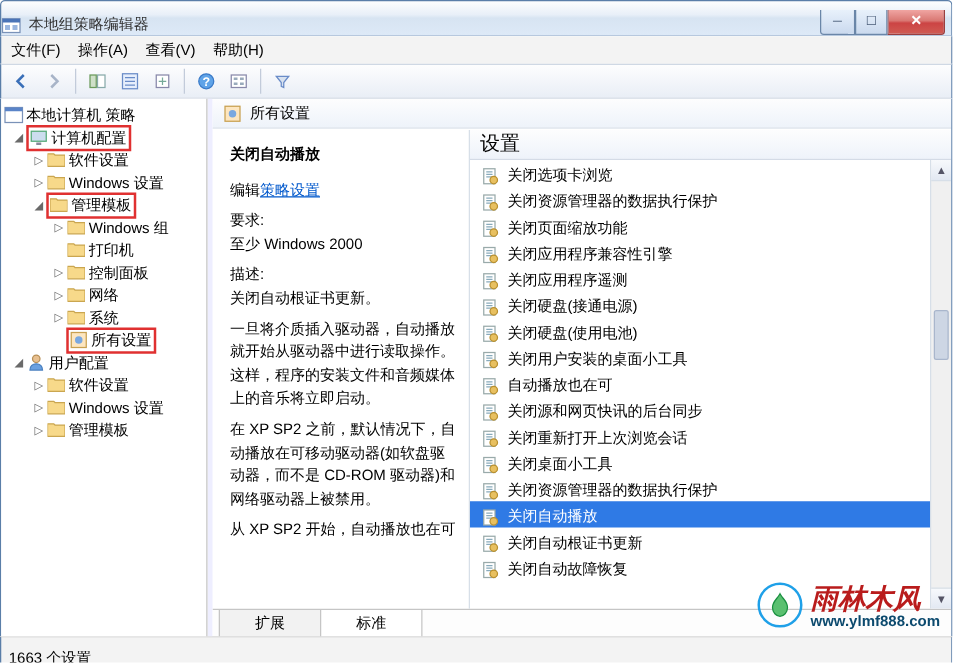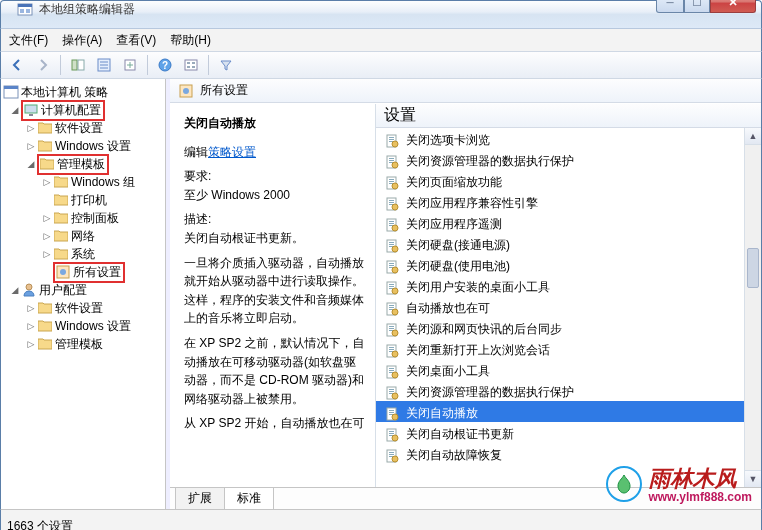--- a/index.html
+++ b/index.html
@@ -1,18 +1,18 @@
 <!DOCTYPE html>
 <html><head>
 <meta charset="utf-8">
 <style>
 * { box-sizing: border-box; margin: 0; padding: 0; font-family: "Microsoft YaHei", "Segoe UI", sans-serif; }
 body { width: 762px; height: 530px; background: #fff; overflow: hidden; position: relative; }
 
-.titlebar { height: 29px; background: linear-gradient(#fdfefe, #e8eff8 40%, #d7e4f2 50%, #dde9f7); border: 1px solid #5a7ea8; border-bottom: 1px solid #b7c8de; display: flex; align-items: flex-start; padding-left: 16px; border-radius: 4px 4px 0 0; }
+.titlebar { height: 29px; background: linear-gradient(#fdfefe, #e8eff8 40%, #d7e4f2 50%, #dde9f7); border: 1px solid #5a7ea8; border-bottom: 1px solid #b7c8de; display: flex; align-items: flex-end; padding-left: 0; border-radius: 4px 4px 0 0; }
 .titlebar .icon { width: 16px; height: 16px; margin-right: 6px; }
 .titlebar .title { font-size: 12px; color: #333; flex: 1; }
 .winbtns { display: flex; height: 20px; margin-top: -8px; }
 .winbtn { width: 28px; height: 20px; border: 1px solid #6a86a8; border-top: none; background: linear-gradient(#e8f1fb, #cad9ee); display: flex; align-items: center; justify-content: center; font-size: 10px; color: #4a5d78; }
 .winbtn.max { width: 26px; border-radius: 0; }
 .winbtn.min { border-radius: 0 0 0 3px; }
 .winbtn.close { width: 46px; background: linear-gradient(#f0a5a2, #d97873 45%, #c44 55%, #d05b52); color: #fff; border-color: #9a3e3e; border-radius: 0 0 3px 0; font-weight: bold; font-size: 11px; margin-right: 5px;}
 .winbtn-glyph { line-height: 1; }
 
 .menubar { height: 22px; border-left: 1px solid #5a7ea8; border-right: 1px solid #5a7ea8; background: #f3f3f3; display: flex; align-items: center; padding-left: 8px; font-size: 12px; gap: 14px; }
@@ -53,28 +53,28 @@
 .row { height: 21px; display: flex; align-items: flex-end; padding-left: 8px; gap: 6px; white-space: nowrap; }
 .row.sel { background: #2f7ae5; color: #fff; }
 .row .picon { width: 16px; height: 16px; flex-shrink: 0; }
 .list-scroll { position: absolute; right: 0; top: 0; width: 17px; bottom: 0; background: #f0f0f0; border-left: 1px solid #d7dfe8; }
 .scroll-thumb { position: absolute; left: 2px; right: 2px; top: 120px; height: 40px; background: #cdd6e4; border: 1px solid #a9b6cc; border-radius: 2px; }
 .scroll-arrow { position: absolute; left: 0; right: 0; height: 17px; background: linear-gradient(#f7f9fc,#e2e8f2); display:flex; align-items:center; justify-content:center; font-size:9px; color:#556; }
 .scroll-arrow.up { top: 0; border-bottom: 1px solid #d7dfe8;}
 .scroll-arrow.down { bottom: 0; border-top: 1px solid #d7dfe8;}
 
 .tabs-strip { height: 22px; border-top: 1px solid #c5c5c5; display: flex; align-items: flex-end; font-size: 12px; padding-left: 5px; background: #fdfdfd; }
-.tab { padding: 2px 12px; border: 1px solid #c5c5c5; border-top: none; background: #fff; margin-right: -1px; position: relative; top: 1px; }
+.tab { padding: 2px 28px; border: 1px solid #c5c5c5; border-top: none; background: #fff; margin-right: -1px; position: relative; top: 1px; }
 .tab.inactive { background: #f2f2f2; }
 
 .statusbar { height: 34px; border: 1px solid #5a7ea8; border-top: 1px solid #c5c5c5; background: #f3f3f3; font-size: 12px; display: flex; align-items: center; padding-left: 6px; border-radius: 0 0 4px 4px; }
 
 .watermark { position: absolute; right: 10px; bottom: 26px; display: flex; align-items: center; gap: 6px; }
 .watermark .txt1 { color: #b91c1c; font-size: 22px; font-weight: bold; font-style: italic; }
-.watermark .txt2 { color: #be185d; font-size: 12px; font-weight: bold; margin-top: -4px; display:block; }
+.watermark .txt2 { color: #0c4a6e; font-size: 12px; font-weight: bold; margin-top: -4px; display:block; }
 .wm-logo { width: 36px; height: 36px; border: 2px solid #1fa0e8; border-radius: 50%; display:flex; align-items:center; justify-content:center; }
 
 svg { display: block; }
 </style>
 </head>
 <body>
 
 <div class="titlebar">
   <span class="icon">
     <svg viewBox="0 0 16 16">

